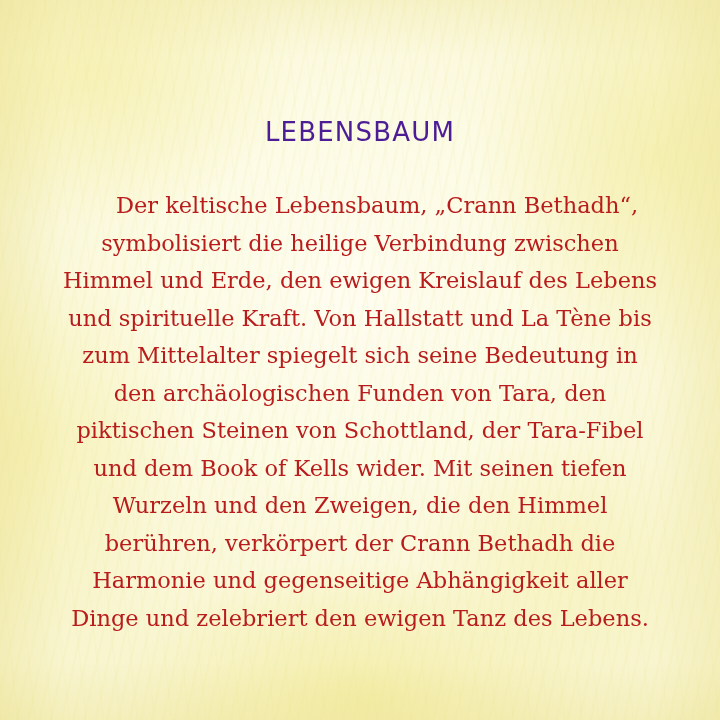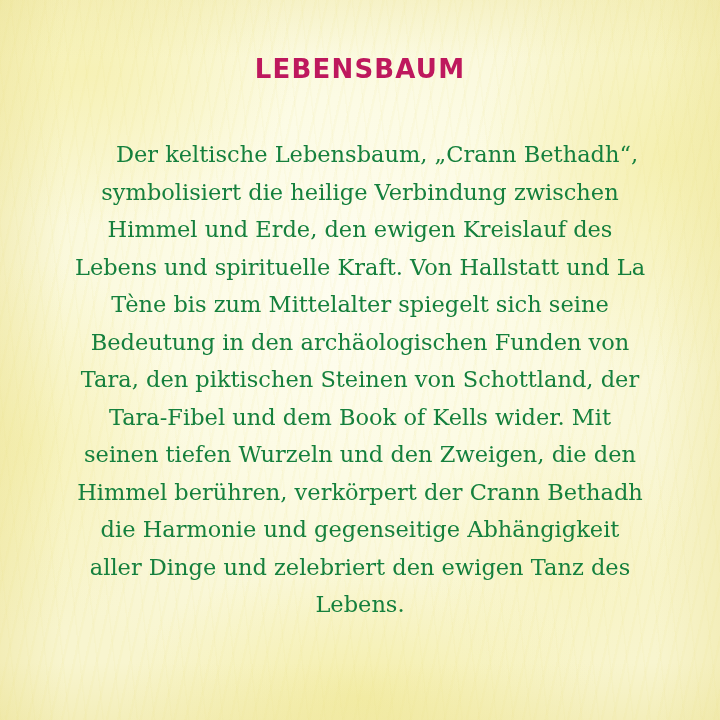--- a/index.html
+++ b/index.html
@@ -57,36 +57,36 @@
       linear-gradient(to bottom, rgba(231,219,128,0.22) 0%, rgba(231,219,128,0.0) 8%, rgba(231,219,128,0.0) 92%, rgba(231,219,128,0.26) 100%);
     pointer-events: none;
   }
   .content {
     position: relative;
     z-index: 2;
     padding: 0 62px;
   }
   .doc-title {
     margin: 0;
-    padding-top: 54px;
+    padding-top: 117px;
     text-align: center;
     font-family: "DejaVu Sans", sans-serif;
-    font-weight: bold;
+    font-weight: normal;
     font-size: 26px;
     letter-spacing: 1.2px;
-    color: #be185d;
+    color: #4c1d95;
   }
   .doc-body {
-    margin: 12px;
+    margin: 0;
     padding-top: 40px;
     text-align: center;
     font-family: "DejaVu Serif", serif;
     font-size: 22.5px;
     line-height: 37.5px;
-    color: #15803d;
+    color: #b91c1c;
     text-indent: 0;
   }
   .doc-body .first-indent {
     display: inline-block;
     width: 34px;
   }
 </style>
 </head>
 <body>
 

